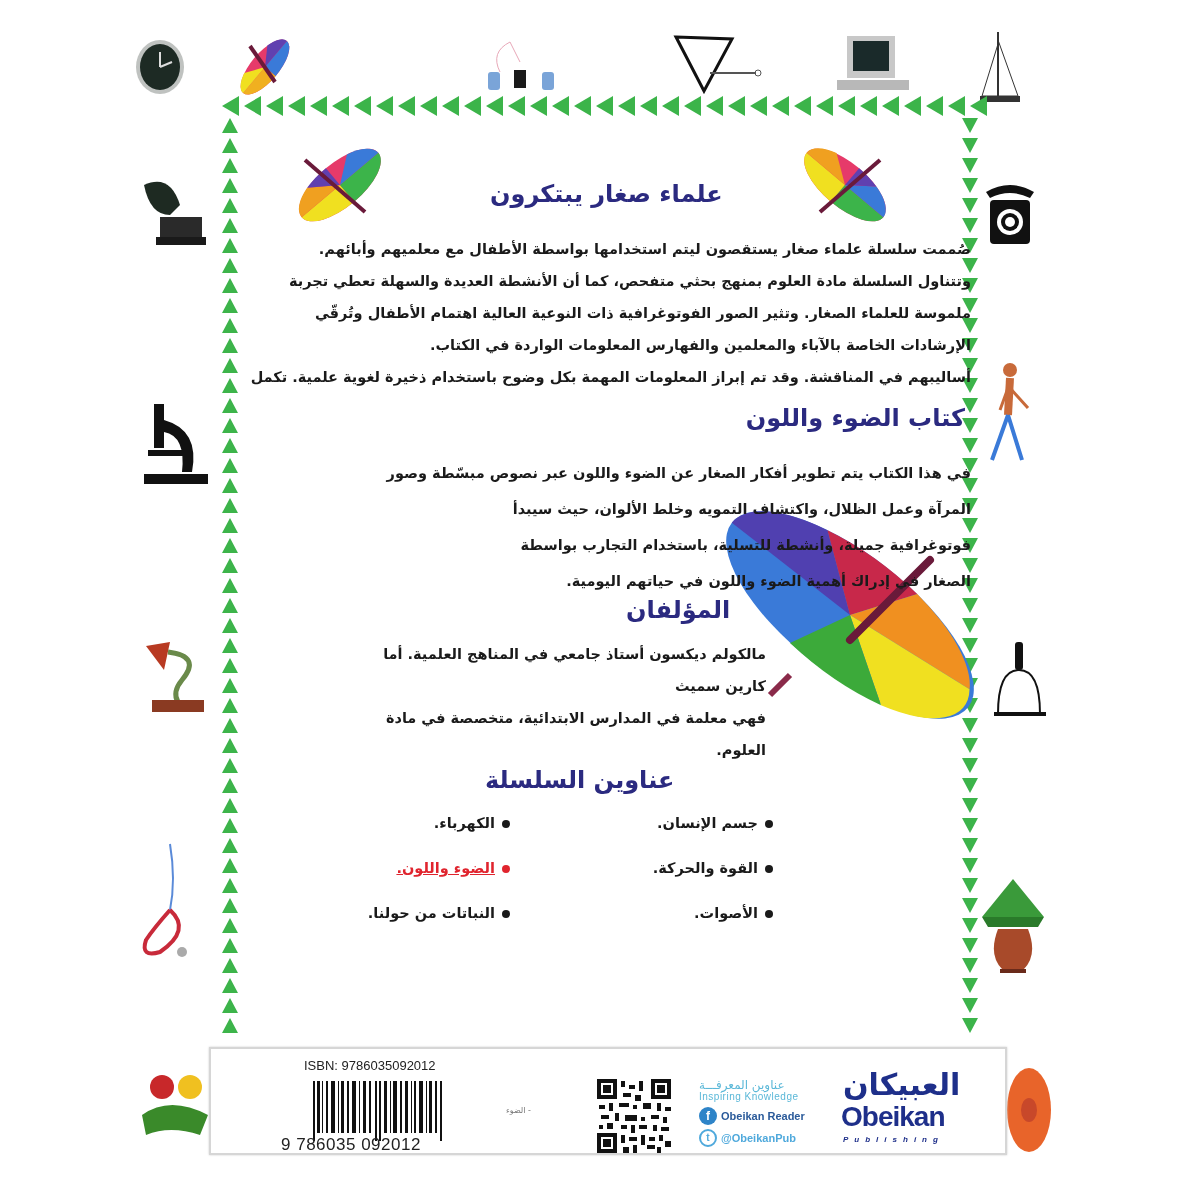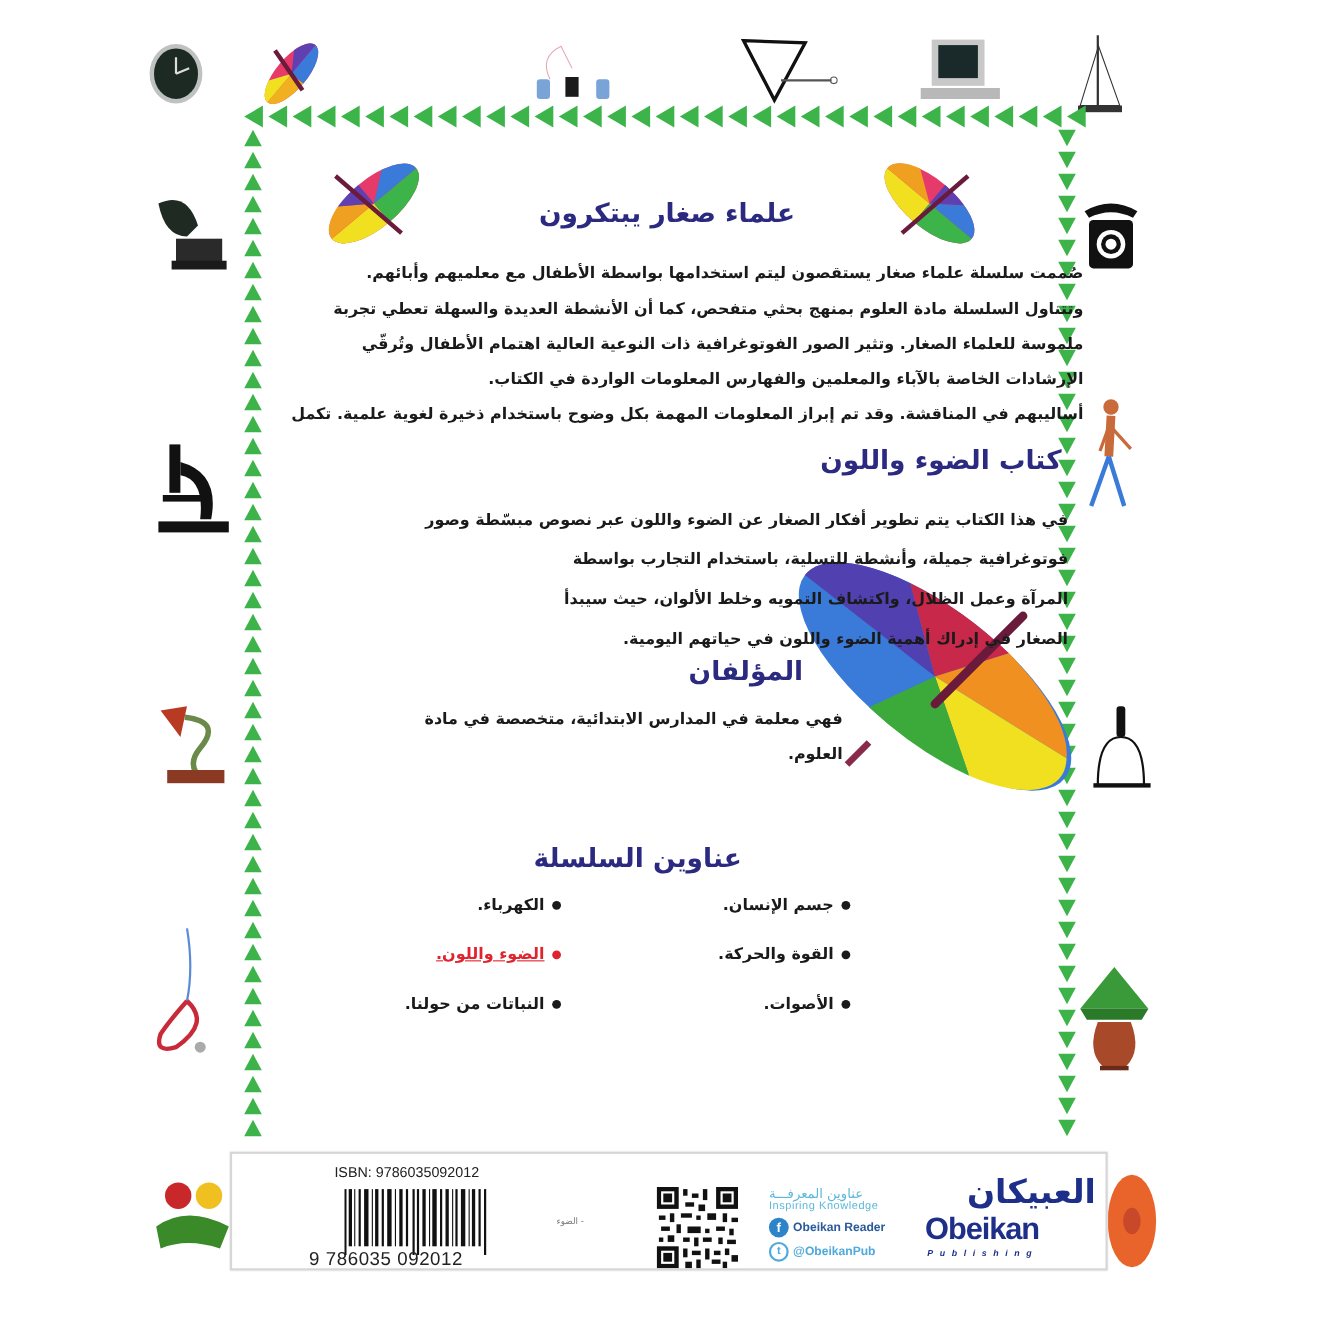--- a/index.html
+++ b/index.html
@@ -26,21 +26,21 @@
     .barcode { position: absolute; left: 102px; top: 32px; width: 130px; height: 60px; }
     .barcode-num { position: absolute; left: 70px; top: 86px; font-family: "Liberation Sans", sans-serif; font-size: 17px; color: #222; letter-spacing: 0.5px; }
     .small-ar { position: absolute; left: 295px; top: 57px; font-size: 8px; color: #777; direction: rtl; }
     .qr { position: absolute; left: 386px; top: 30px; width: 74px; height: 74px; }
     .tagline-ar { position: absolute; left: 488px; top: 29px; color: #5bb8d8; font-size: 12px; direction: rtl; }
     .tagline-en { position: absolute; left: 488px; top: 42px; color: #5bb8d8; font-size: 10px; font-family: "Liberation Sans", sans-serif; letter-spacing: 0.5px; }
     .social { position: absolute; left: 488px; display: flex; align-items: center; font-family: "Liberation Sans", sans-serif; font-weight: bold; font-size: 11px; color: #2a5a9a; }
     .social .ic { width: 18px; height: 18px; border-radius: 50%; background: #2e84c8; color: #fff; font-size: 12px; text-align: center; line-height: 18px; margin-right: 4px; font-weight: bold; }
     .social.tw { color: #4fa9dc; }
     .social.tw .ic { background: #fff; color: #4fa9dc; border: 2px solid #4fa9dc; width: 14px; height: 14px; line-height: 14px; font-size: 10px; }
-    .logo-ar { position: absolute; left: 668px; top: 18px; color: #1e2f8a; font-weight: bold; font-size: 30px; direction: rtl; }
+    .logo-ar { position: absolute; left: 632px; top: 18px; color: #1e2f8a; font-weight: bold; font-size: 30px; direction: rtl; }
     .logo-en { position: absolute; left: 630px; top: 52px; color: #1e2f8a; font-weight: bold; font-size: 28px; font-family: "Liberation Sans", sans-serif; letter-spacing: -1px; }
     .logo-sub { position: absolute; left: 632px; top: 86px; color: #1e2f8a; font-weight: bold; font-size: 8px; letter-spacing: 6px; font-family: "Liberation Sans", sans-serif; font-style: italic; }
     .side-icon { position: absolute; }
   </style>
 </head>
 <body>
 
 <div class="side-icon" style="left:134px;top:38px;">
   <svg width="52" height="58" viewBox="0 0 52 58">
       <ellipse cx="26" cy="29" rx="24" ry="27" fill="#bfc2c0"></ellipse>
@@ -340,40 +340,41 @@
         <path d="M150 115 L290 100 A150 60 0 0 1 230 167 Z" fill="#f0e020"></path>
         <path d="M150 115 L230 167 A150 60 0 0 1 120 174 Z" fill="#3caa3a"></path>
       </g>
       <line x1="230" y1="60" x2="150" y2="140" stroke="#6a1a3a" stroke-width="8" stroke-linecap="round"></line>
       <line x1="90" y1="175" x2="70" y2="195" stroke="#8a2a4a" stroke-width="6"></line>
     </svg>
 </div>
 
 <div class="heading" style="left:490px;top:180px;">علماء صغار يبتكرون</div>
 
-<div class="para" style="left:246px;top:233px;width:725px;margin-left:14px;">
+<div class="para" style="left:246px;top:233px;width:725px;">
   <div>صُممت سلسلة علماء صغار يستقصون ليتم استخدامها بواسطة الأطفال مع معلميهم وأبائهم.</div>
   <div>وتتناول السلسلة مادة العلوم بمنهج بحثي متفحص، كما أن الأنشطة العديدة والسهلة تعطي تجربة</div>
   <div>ملموسة للعلماء الصغار. وتثير الصور الفوتوغرافية ذات النوعية العالية اهتمام الأطفال وتُرقّي</div>
   <div>الإرشادات الخاصة بالآباء والمعلمين والفهارس المعلومات الواردة في الكتاب.</div>
   <div>أساليبهم في المناقشة. وقد تم إبراز المعلومات المهمة بكل وضوح باستخدام ذخيرة لغوية علمية. تكمل</div>
 </div>
 
 <div class="heading" style="right:235px;top:404px;">كتاب الضوء واللون</div>
 
 <div class="para" style="left:246px;top:455px;width:725px;line-height:36px;">
   <div>في هذا الكتاب يتم تطوير أفكار الصغار عن الضوء واللون عبر نصوص مبسّطة وصور</div>
+  <div style="width:525px;">المرآة وعمل الظلال، واكتشاف التمويه وخلط الألوان، حيث سيبدأ</div>
   <div style="padding-right:0;margin-right:0;width:525px;">فوتوغرافية جميلة، وأنشطة للتسلية، باستخدام التجارب بواسطة</div>
-  <div style="width:525px;">المرآة وعمل الظلال، واكتشاف التمويه وخلط الألوان، حيث سيبدأ</div>
   <div style="width:525px;">الصغار في إدراك أهمية الضوء واللون في حياتهم اليومية.</div>
 </div>
 
 <div class="heading" style="left:626px;top:596px;">المؤلفان</div>
 
 <div class="para" style="left:346px;top:638px;width:420px;">
+  <div>مالكولم ديكسون أستاذ جامعي في المناهج العلمية. أما كارين سميث</div>
   <div>فهي معلمة في المدارس الابتدائية، متخصصة في مادة العلوم.</div>
 </div>
 
 <div class="heading" style="left:485px;top:766px;">عناوين السلسلة</div>
 
 <div class="series-item" style="right:427px;top:815px;"><span class="bullet"></span><span>جسم الإنسان.</span></div>
 <div class="series-item" style="right:690px;top:815px;"><span class="bullet"></span><span>الكهرباء.</span></div>
 <div class="series-item" style="right:427px;top:860px;"><span class="bullet"></span><span>القوة والحركة.</span></div>
 <div class="series-item current" style="right:690px;top:860px;text-decoration:underline;"><span class="bullet"></span><span>الضوء واللون.</span></div>
 <div class="series-item" style="right:427px;top:905px;"><span class="bullet"></span><span>الأصوات.</span></div>

